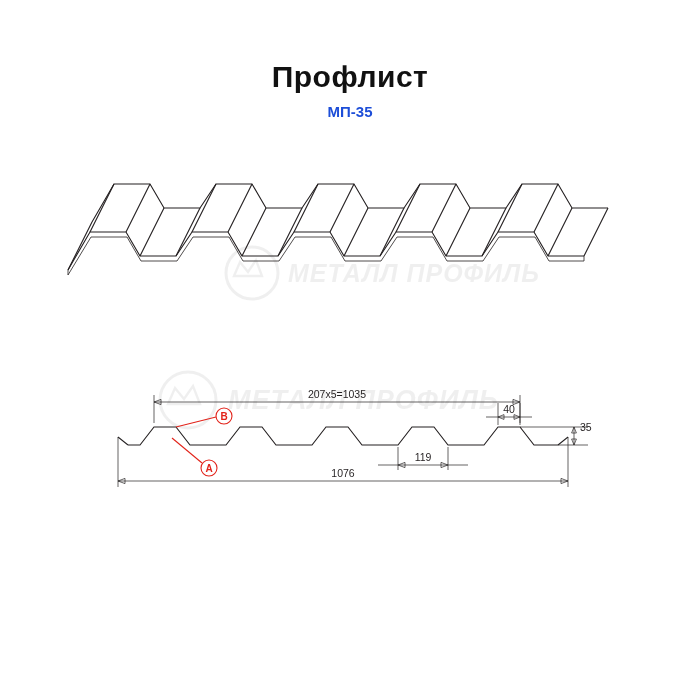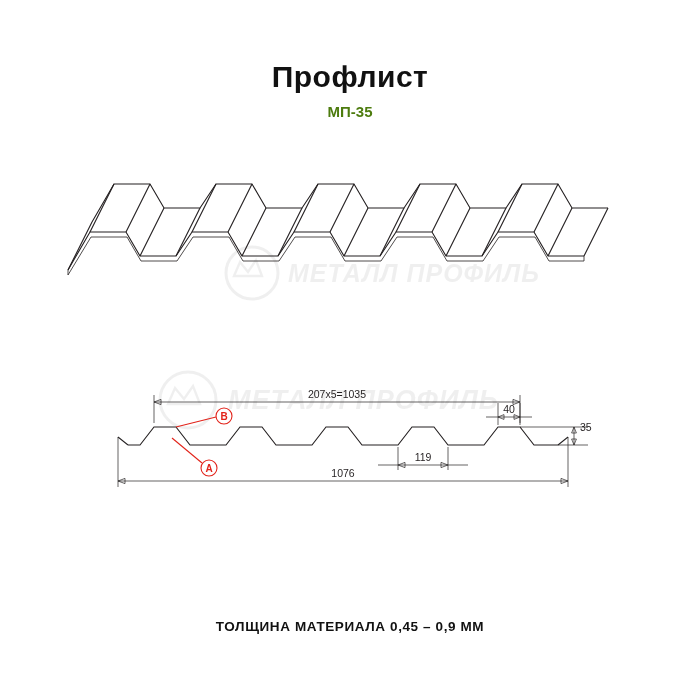--- a/index.html
+++ b/index.html
@@ -32,21 +32,21 @@
     color: #111;
   }
   .subtitle {
     position: absolute;
     top: 103px;
     left: 0;
     width: 700px;
     text-align: center;
     font-size: 15px;
     font-weight: bold;
-    color: #4d7c0f;
+    color: #1d4ed8;
   }
   .footer-note {
     position: absolute;
     top: 619px;
     left: 0;
     width: 700px;
     text-align: center;
     font-size: 13.5px;
     font-weight: bold;
     letter-spacing: 0.6px;
@@ -230,15 +230,14 @@
       <circle class="callout" cx="103" cy="93" r="8"></circle>
       <text class="callout-txt" x="103" y="97" text-anchor="middle">A</text>
 
       <line class="callout" x1="70" y1="52" x2="110" y2="42"></line>
       <circle class="callout" cx="118" cy="41" r="8"></circle>
       <text class="callout-txt" x="118" y="45" text-anchor="middle">B</text>
 
     </svg>
   </div>
 
-  <div class="footer-note">ТОЛЩИНА МАТЕРИАЛА 0,45 – 0,9 ММ</div>
 
 </div>
 
 </body></html>

